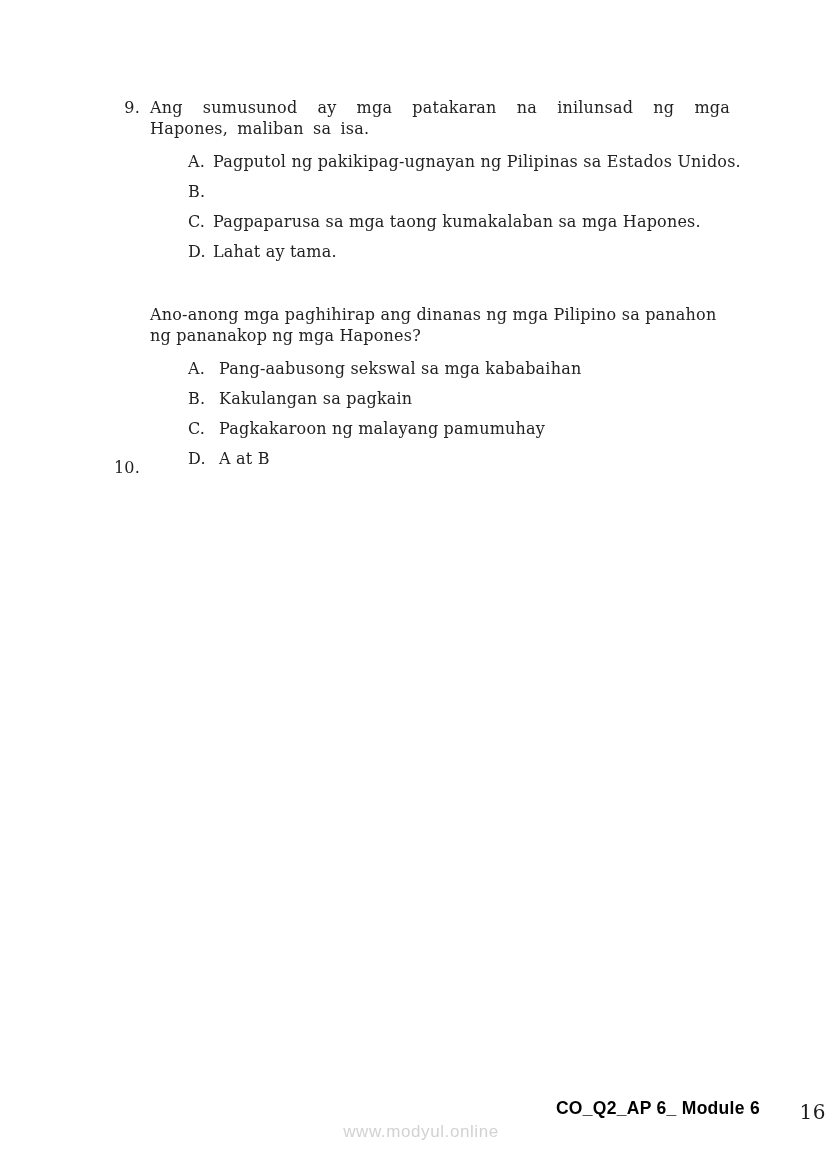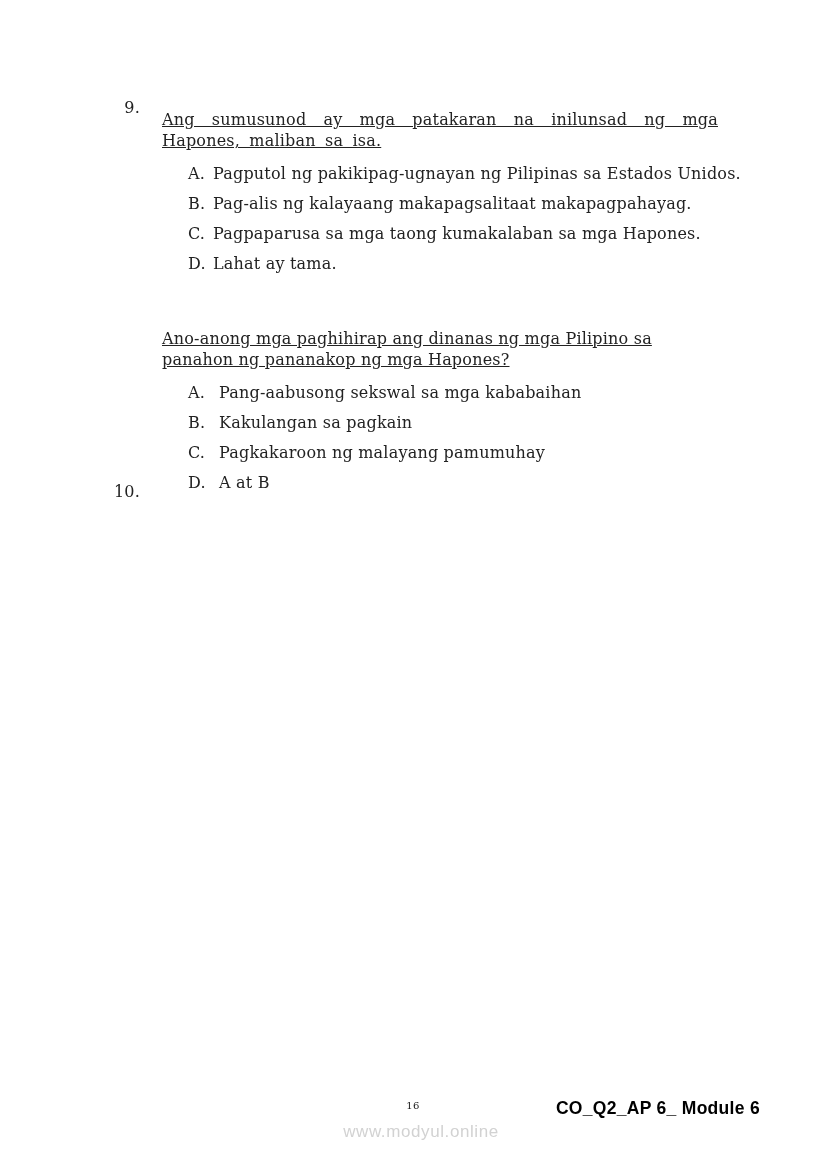--- a/index.html
+++ b/index.html
@@ -37,23 +37,22 @@
     width: 40px;
     text-align: right;
     line-height: 21px;
   }
   .qbody {
     flex: none;
     margin-left: 10px;
     width: 580px;
   }
   .qtext {
-    margin: 12px;
+    margin: 0;
     line-height: 21px;
-    text-decoration: underline;
   }
   .qtext.justified {
     text-align: justify;
     word-spacing: 4px;
   }
   .options {
     margin: 12px 0 0 38px;
   }
   .option {
     display: flex;
@@ -66,22 +65,22 @@
     width: 25px;
   }
   .question.q10 .option .letter {
     width: 31px;
   }
   .footer-page-number {
     position: absolute;
     top: 1100px;
     left: 0;
     width: 100%;
-    text-align: center;
-    font-size: 10px;
+    text-align: right;
+    font-size: 20px;
     color: #1c1c1c;
     letter-spacing: 0.5px;
   }
   .footer-module-label {
     position: absolute;
     top: 1098px;
     right: 66px;
     font-family: "Liberation Sans", sans-serif;
     font-weight: 700;
     font-size: 17.5px;
@@ -111,21 +110,20 @@
       <div class="qnum">9.</div>
       <div class="qbody">
         <p class="qtext justified">Ang sumusunod ay mga patakaran na inilunsad ng mga Hapones, maliban sa isa.</p>
         <div class="options">
           <div class="option">
             <span class="letter">A.</span>
             <span class="opt-text">Pagputol ng pakikipag-ugnayan ng Pilipinas sa Estados Unidos.</span>
           </div>
           <div class="option">
             <span class="letter">B.</span>
-            <span class="opt-text">Pag-alis ng kalayaang makapagsalitaat makapagpahayag.</span>
           </div>
           <div class="option">
             <span class="letter">C.</span>
             <span class="opt-text">Pagpaparusa sa mga taong kumakalaban sa mga Hapones.</span>
           </div>
           <div class="option">
             <span class="letter">D.</span>
             <span class="opt-text">Lahat ay tama.</span>
           </div>
         </div>

